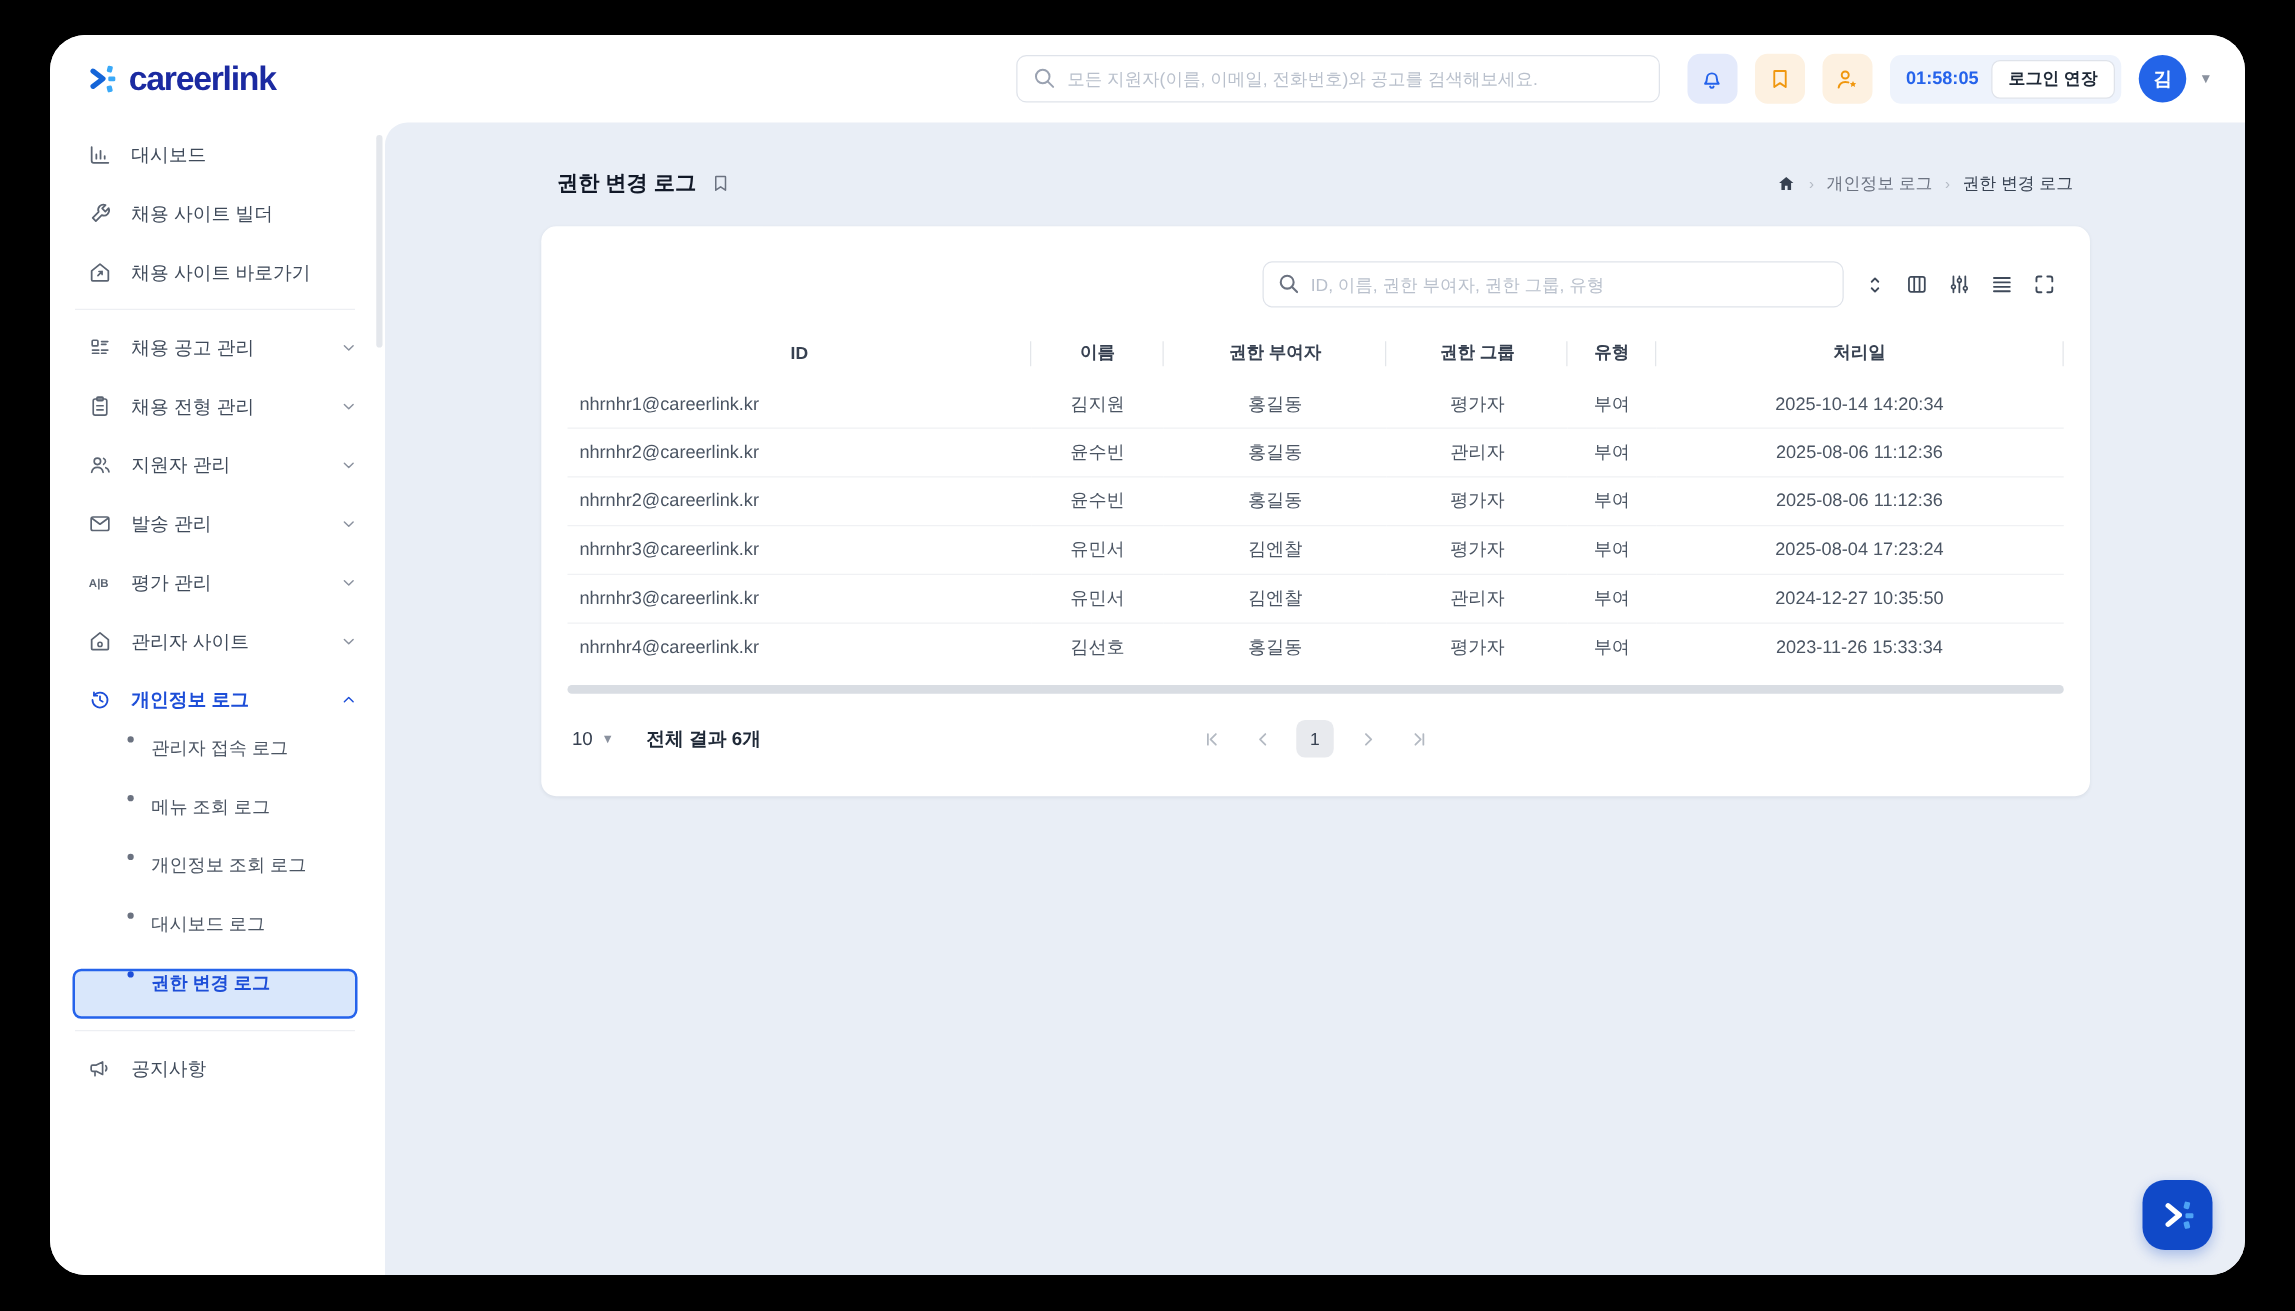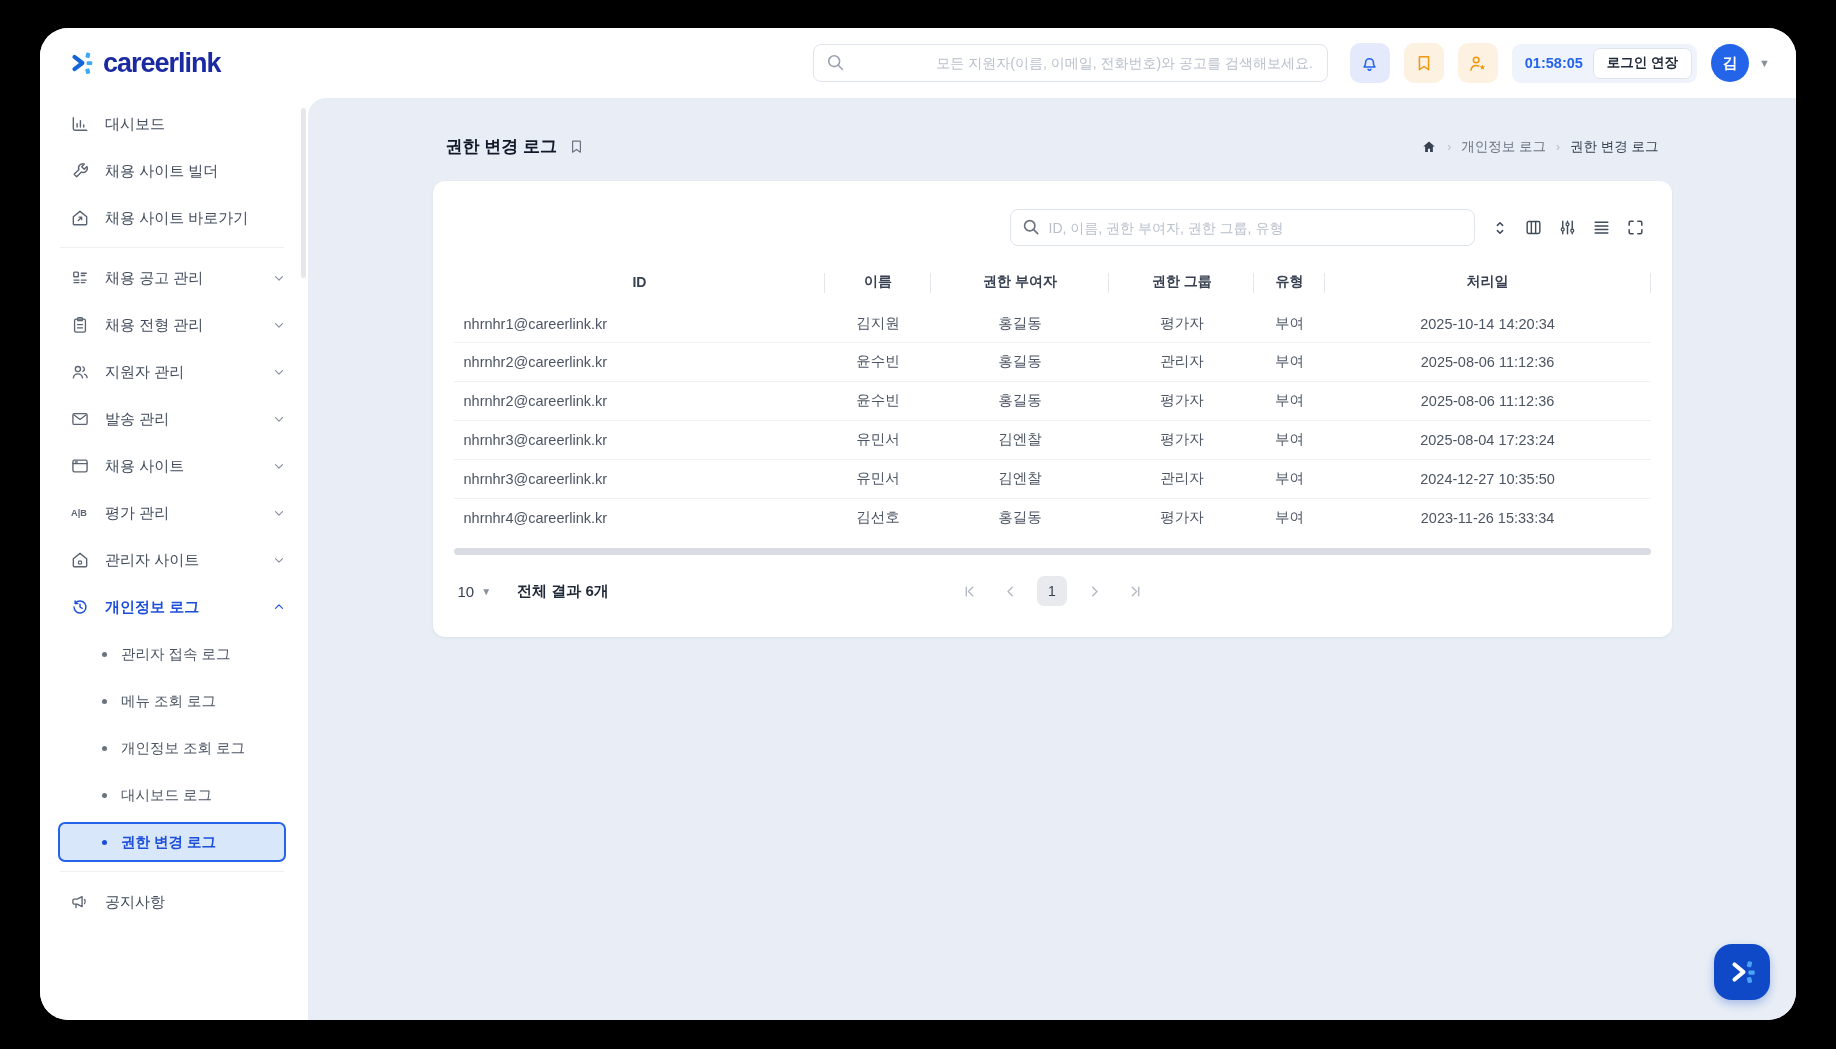--- a/index.html
+++ b/index.html
@@ -5,21 +5,21 @@
   * { margin:0; padding:0; box-sizing:border-box; }
   html,body { width:1836px; height:1049px; background:#000; font-family:"Liberation Sans","DejaVu Sans",sans-serif; overflow:hidden; }
   .window { position:absolute; left:40px; top:28px; width:1756px; height:992px; background:#fff; border-radius:28px; overflow:hidden; }
 
   
   .top-header { height:70px; display:flex; align-items:center; padding:0 26px 0 26px; background:#fff; }
   .logo { display:flex; align-items:flex-start; gap:7px; }
   .wordmark { font-size:27px; font-weight:bold; color:#1b2aa1; letter-spacing:-1px; }
   .spacer { flex:1; }
   .global-search { position:relative; width:515px; height:38px; margin-right:22px; }
-  .global-search input { width:100%; height:100%; border:1px solid #dfe3ea; border-radius:8px; padding:0 14px 0 40px; font-size:14px; color:#374151; outline:none; font-family:inherit;text-align:right; }
+  .global-search input { width:100%; height:100%; border:1px solid #dfe3ea; border-radius:8px; padding:0 14px 0 40px; font-size:14px; color:#374151; outline:none; font-family:inherit; }
   .global-search input::placeholder { color:#b9c0cc; }
   .global-search .s-ic { position:absolute; left:12px; top:8px; color:#9aa2b1; }
   .header-actions { display:flex; align-items:center; gap:14px;justify-content:space-between; }
   .icon-btn { width:40px; height:40px; border:none; border-radius:10px; display:flex; align-items:center; justify-content:center; cursor:pointer; }
   .icon-btn.blue { background:#e4eafb; color:#2563eb; }
   .icon-btn.orange { background:#fdf1e1; color:#f0970e; }
   .session-pill { display:flex; align-items:center; gap:10px; background:#eef3fc; border-radius:9px; padding:4px 5px 4px 13px; }
   .session-time { color:#2563eb; font-size:14.5px; font-weight:bold; }
   .extend-btn { background:#fff; border:1px solid #dfe3ea; border-radius:7px; height:31px; padding:0 13px; font-size:13.5px; color:#1f2937; font-family:inherit; cursor:pointer; font-weight:bold; }
   .avatar { width:38px; height:38px; border-radius:50%; background:#2364e8; color:#fff; font-size:15px; font-weight:bold; display:flex; align-items:center; justify-content:center; cursor:pointer; }
@@ -34,21 +34,21 @@
   
   .nav-item { display:flex; align-items:center; height:40px; margin:0 14px 7px 0; padding:0 8px 0 10px; border-radius:8px; cursor:pointer; color:#3f4a5a; }
   .nav-ic { width:22px; height:22px; display:flex; align-items:center; justify-content:flex-end; color:#5b6472; flex-shrink:0; }
   .nav-label { margin-left:15px; font-size:15px; }
   .nav-item .chev { margin-left:auto; color:#8a919e; display:flex; }
   .nav-item.active-parent { color:#1d4ed8; }
   .nav-item.active-parent .nav-ic { color:#1d4ed8; }
   .nav-item.active-parent .nav-label { font-weight:bold; color:#1d4ed8; }
   .nav-item.active-parent .chev { color:#1d4ed8; }
   .divider { height:1px; background:#edeff3; margin:9px 24px 10px 2px; }
-  .sub-item { display:flex; align-items:center; height:40px; margin:0 22px 7px 0; padding:0 10px 0 42px; border-radius:7px; cursor:pointer; color:#4b5563; border:2px solid transparent; }
+  .sub-item { display:flex; height:40px; margin:0 22px 7px 0; padding:0 10px 0 42px; border-radius:7px; cursor:pointer; color:#4b5563; border:2px solid transparent; }
   .sub-item .bullet { width:5px; height:5px; border-radius:50%; background:#6b7280; margin-right:14px; flex-shrink:0; }
   .sub-item .sub-label { font-size:14.5px; }
   .sub-item.active { background:#d9e7fb; border-color:#2563eb; color:#1d4ed8; }
   .sub-item.active .bullet { background:#1d4ed8; }
   .sub-item.active .sub-label { font-weight:bold; }
 
   
   .content-wrap { width:1239px; margin:0 auto; padding-top:37px; }
   .page-head { display:flex; align-items:center; padding:0 13px; margin-bottom:23px; }
   .page-title { font-size:17px; font-weight:bold; color:#111827; }
@@ -243,34 +243,20 @@
         </span>
         <span class="nav-label">발송 관리</span>
         <span class="chev">
             <svg width="14" height="14" viewBox="0 0 24 24" fill="none">
               <path d="M6 9.5l6 6 6-6" stroke="currentColor" stroke-width="2" stroke-linecap="round" stroke-linejoin="round"></path>
             </svg>
           </span>
       </div>
 
 
-      <div class="nav-item">
-        <span class="nav-ic">
-          <svg width="20" height="20" viewBox="0 0 24 24" fill="none">
-              <rect x="3.5" y="5" width="17" height="14" rx="1.8" stroke="currentColor" stroke-width="1.6"></rect>
-              <path d="M3.5 9.2h17M6.3 7.2h2.5" stroke="currentColor" stroke-width="1.6" stroke-linecap="round"></path>
-            </svg>
-        </span>
-        <span class="nav-label">채용 사이트</span>
-        <span class="chev">
-            <svg width="14" height="14" viewBox="0 0 24 24" fill="none">
-              <path d="M6 9.5l6 6 6-6" stroke="currentColor" stroke-width="2" stroke-linecap="round" stroke-linejoin="round"></path>
-            </svg>
-          </span>
-      </div>
 
       <div class="nav-item">
         <span class="nav-ic">
           <svg width="22" height="20" viewBox="0 0 24 24">
               <text x="12" y="16" text-anchor="middle" font-size="11" font-weight="bold" fill="currentColor" font-family="inherit">A|B</text>
             </svg>
         </span>
         <span class="nav-label">평가 관리</span>
         <span class="chev">
             <svg width="14" height="14" viewBox="0 0 24 24" fill="none">

